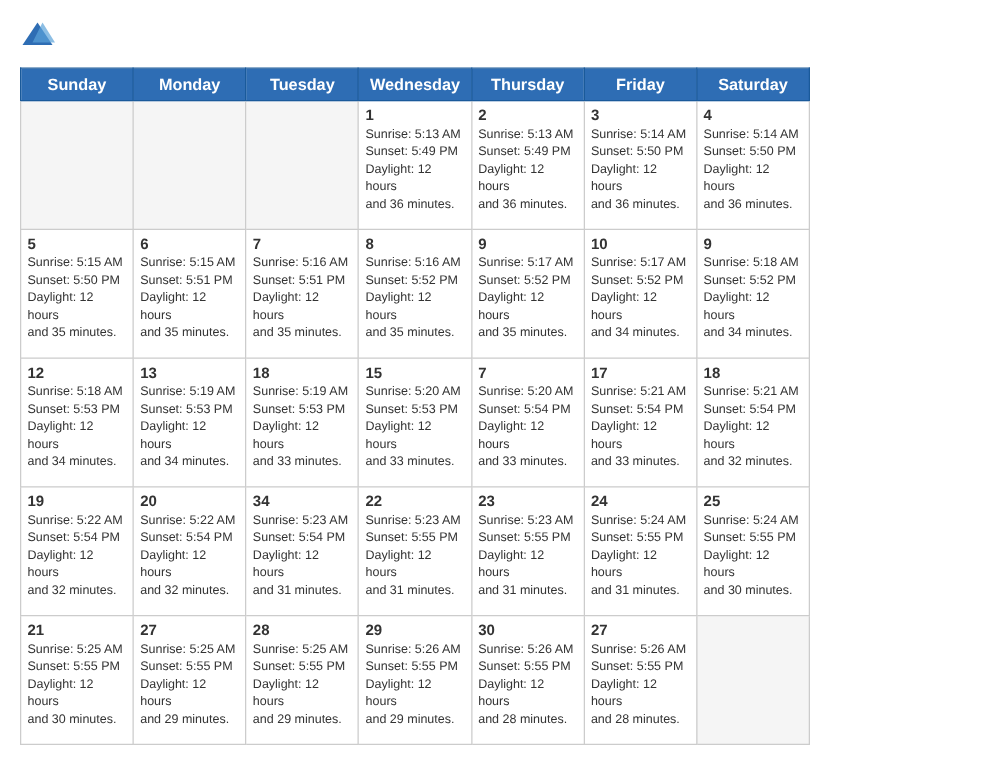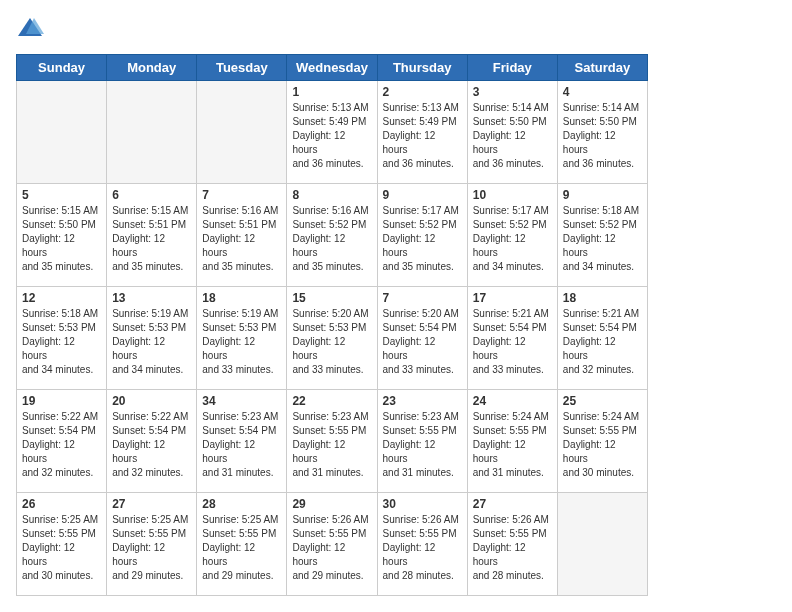--- a/index.html
+++ b/index.html
@@ -313,21 +313,21 @@
           <td>
             <div class="day-number">25</div>
             <div class="day-info" style="white-space: pre-line;">Sunrise: 5:24 AM
 Sunset: 5:55 PM
 Daylight: 12 hours
 and 30 minutes.</div>
           </td>
         </tr>
         <tr>
           <td>
-            <div class="day-number">26</div>
+            <div class="day-number">21</div>
             <div class="day-info" style="white-space: pre-line;">Sunrise: 5:25 AM
 Sunset: 5:55 PM
 Daylight: 12 hours
 and 30 minutes.</div>
           </td>
           <td>
             <div class="day-number">27</div>
             <div class="day-info" style="white-space: pre-line;">Sunrise: 5:25 AM
 Sunset: 5:55 PM
 Daylight: 12 hours

